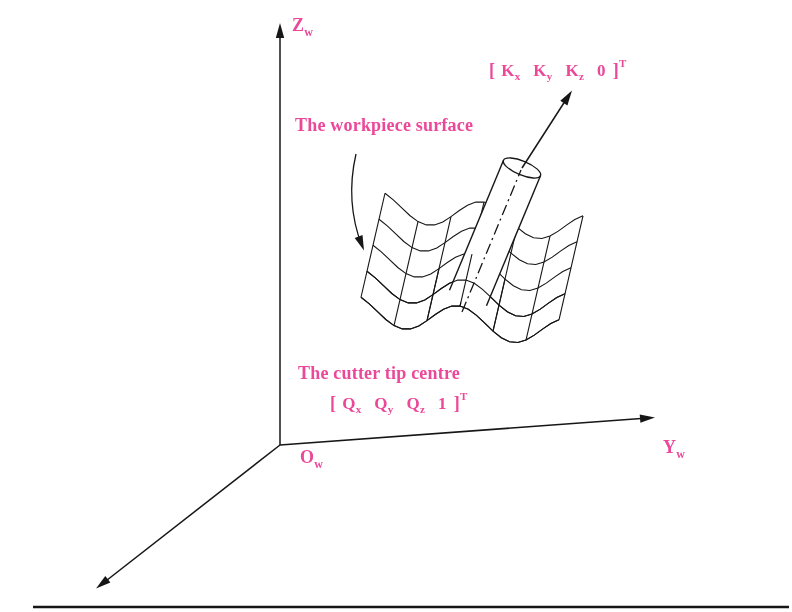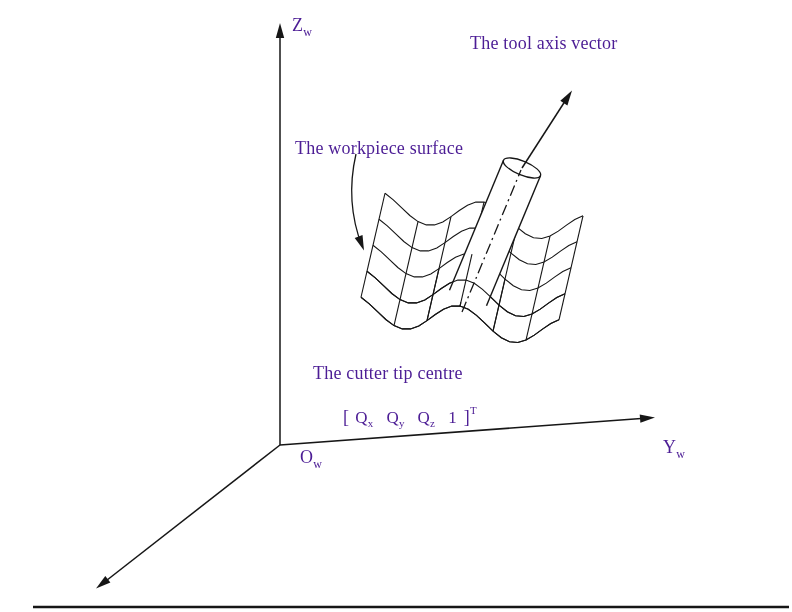--- a/index.html
+++ b/index.html
@@ -1,21 +1,21 @@
 <!DOCTYPE html>
 <html><head>
 <meta charset="utf-8">
 <style>
   html,body{margin:0;padding:0;background:#ffffff;}
   .stage{
     position:relative;width:792px;height:612px;background:#ffffff;
     overflow:hidden;font-family:"Liberation Serif",serif;color:#141414;
   }
   svg.diagram{position:absolute;left:0;top:0;}
-  .label{position:absolute;font-size:18px;white-space:nowrap;letter-spacing:.2px;color:#4c1d95;}
+  .label{position:absolute;font-size:18px;white-space:nowrap;letter-spacing:.2px;color:#ec4899;font-weight:bold;}
   .label sub{font-size:12px;line-height:0;}
   .vec{font-size:17px;}
   .vec .term{margin:0 7px 0 6px;}
   .vec .term sub{font-size:11px;line-height:0;}
   .vec .br{font-size:18px;}
   .vec sup{font-size:11px;line-height:0;position:relative;top:-2px;}
   .axis-label{font-size:18px;}
 </style>
 </head>
 <body>
@@ -51,28 +51,30 @@
       <line x1="472" y1="254.0575308674624" x2="460" y2="306.0575308674624" stroke="#161616" stroke-width="1.1" fill="none"></line>
       <line x1="505" y1="279.07274880924894" x2="493" y2="331.07274880924894" stroke="#161616" stroke-width="1.1" fill="none"></line>
       <line x1="462" y1="312" x2="521" y2="170" stroke="#161616" stroke-width="1.3" fill="none" stroke-dasharray="11 4 2 4"></line>
       <line x1="522" y1="168" x2="569" y2="95" stroke="#161616" stroke-width="1.5" fill="none"></line>
       <polygon points="572.0,90.5 567.4,105.4 560.3,100.8" fill="#161616" stroke="none"></polygon>
       <path d="M356 154 Q345 202 362 246" fill="none" stroke="#161616" stroke-width="1.3"></path>
       <polygon points="364.0,250.5 354.7,238.0 362.5,235.0" fill="#161616" stroke="none"></polygon>
       <line x1="33" y1="607" x2="789" y2="607" stroke="#161616" stroke-width="2.5" fill="none"></line>
     </svg>
 
-  <div class="label" style="left:470px;top:33px;">The tool axis vector</div>
 
+  <div class="label vec" style="left:489px;top:60px;">
+    <span class="br">[</span><span class="term"><span>K</span><sub>x</sub></span><span class="term"><span>K</span><sub>y</sub></span><span class="term"><span>K</span><sub>z</sub></span><span class="term"><span>0</span></span><span class="br">]</span><sup>T</sup>
+  </div>
 
-  <div class="label" style="left:295px;top:138px;">The workpiece surface</div>
+  <div class="label" style="left:295px;top:115px;">The workpiece surface</div>
 
-  <div class="label" style="left:313px;top:363px;">The cutter tip centre</div>
+  <div class="label" style="left:298px;top:363px;">The cutter tip centre</div>
 
-  <div class="label vec" style="left:330px;top:407px;margin-left:13px;">
+  <div class="label vec" style="left:330px;top:393px;">
     <span class="br">[</span><span class="term"><span>Q</span><sub>x</sub></span><span class="term"><span>Q</span><sub>y</sub></span><span class="term"><span>Q</span><sub>z</sub></span><span class="term"><span>1</span></span><span class="br">]</span><sup>T</sup>
   </div>
 
   <div class="label axis-label" style="left:292px;top:15px;"><span>Z</span><sub>w</sub></div>
 
   <div class="label axis-label" style="left:663px;top:401px;margin-top:36px;"><span>Y</span><sub>w</sub></div>
 
   <div class="label axis-label" style="left:113px;top:579px;margin-top:32px;"><span>X</span><sub>w</sub></div>
 
   <div class="label axis-label" style="left:300px;top:447px;"><span>O</span><sub>w</sub></div>

